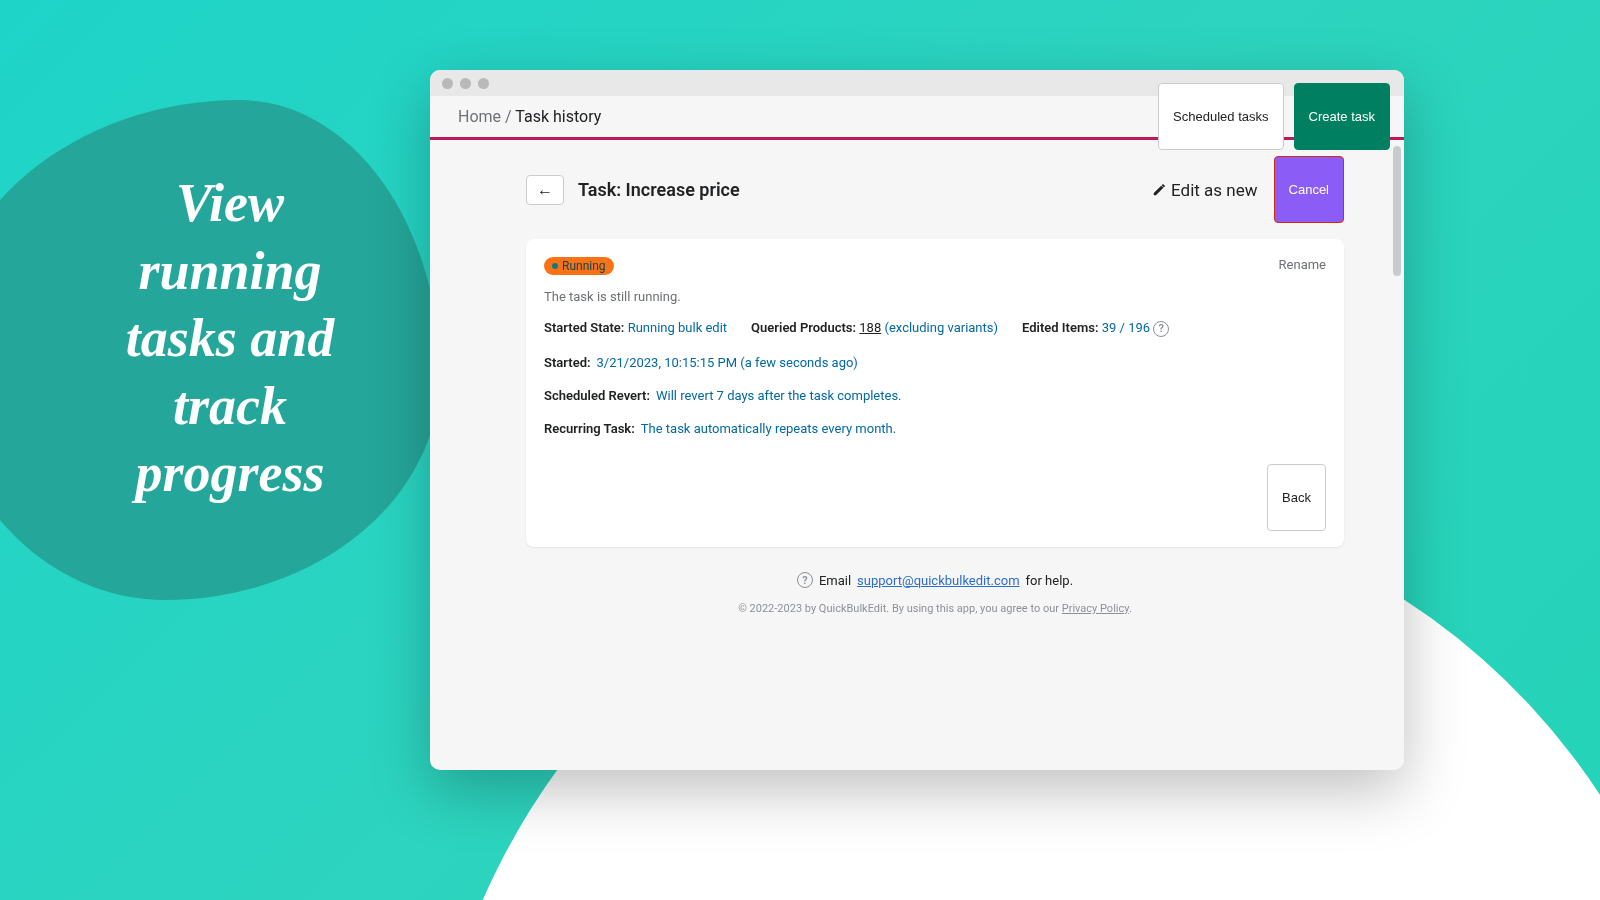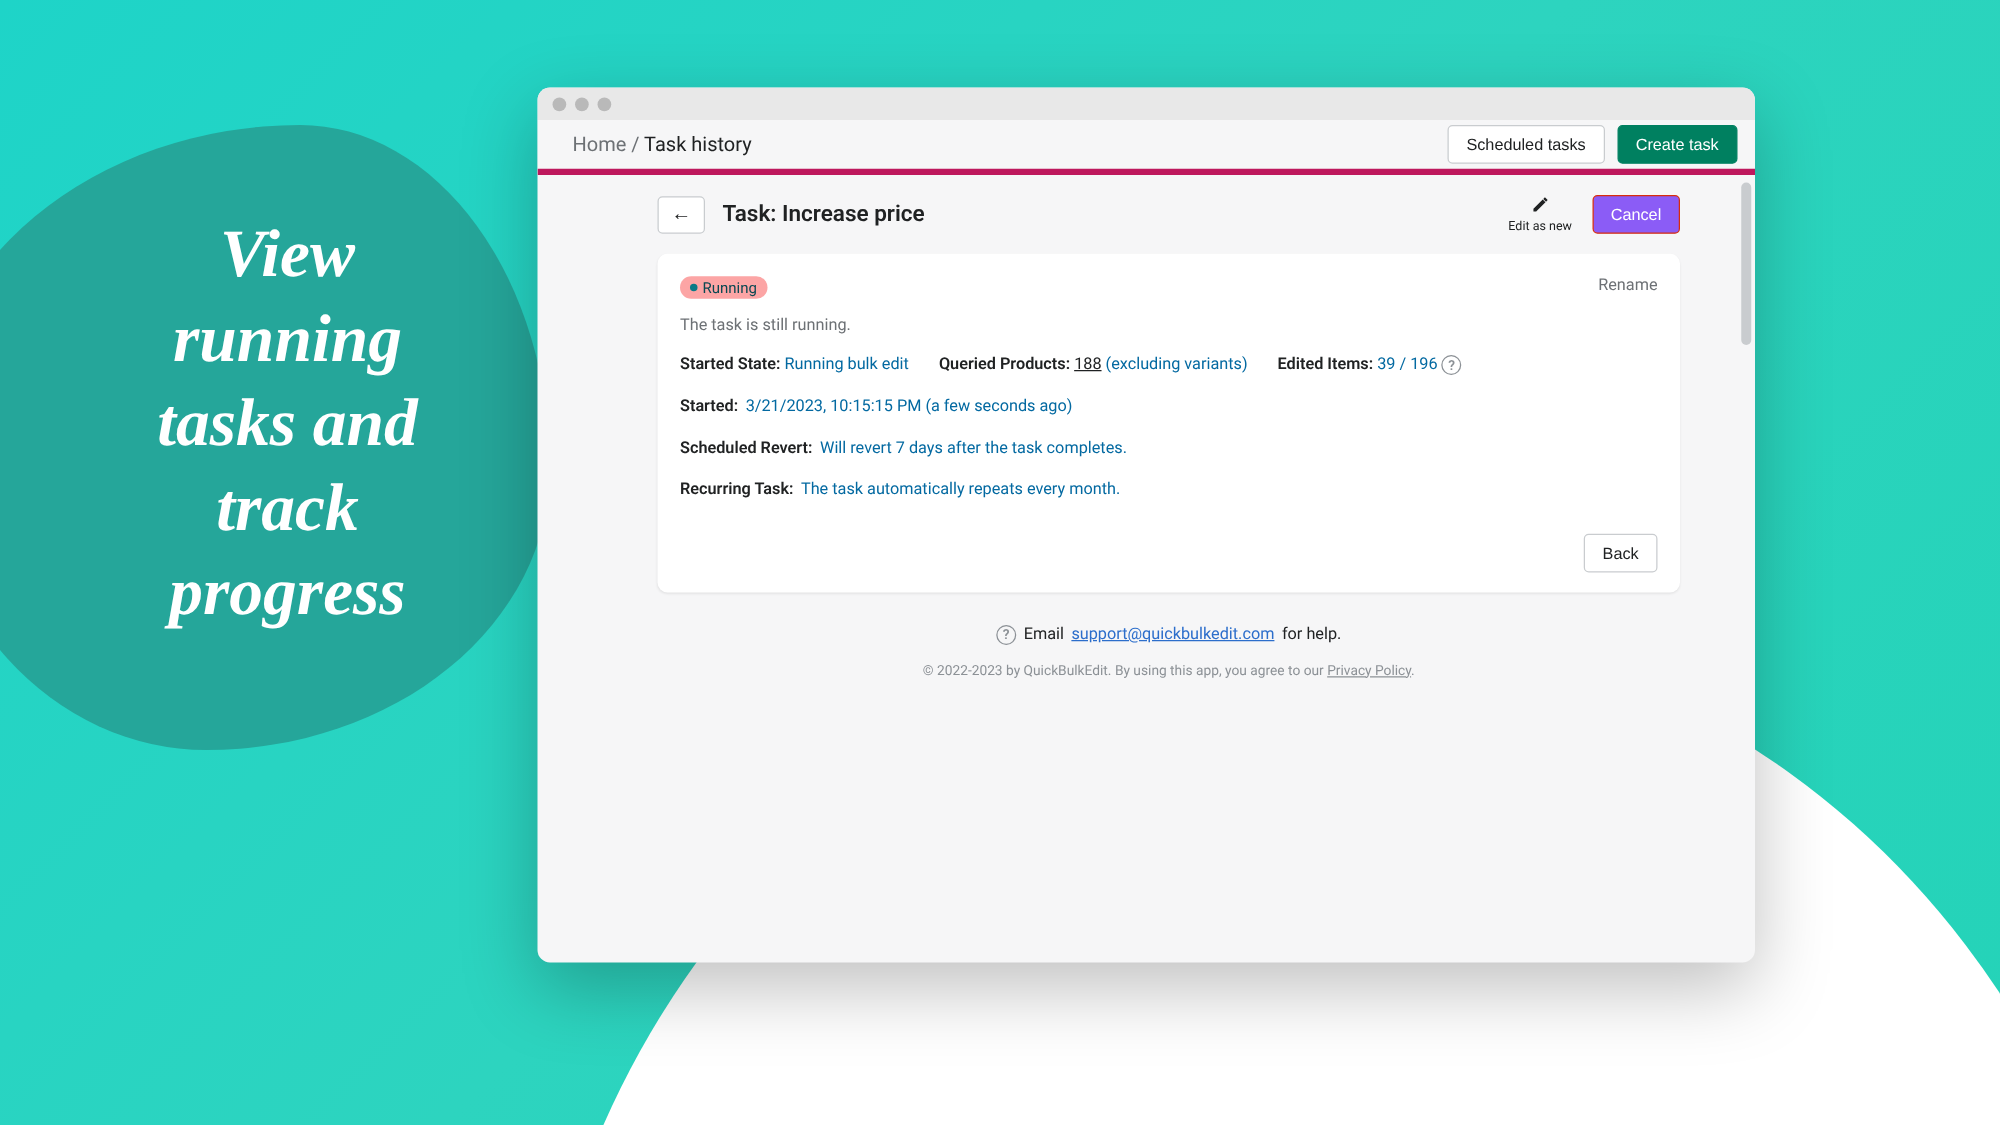--- a/index.html
+++ b/index.html
@@ -65,31 +65,31 @@
   padding-left: 12px;
   gap: 7px;
 }
 .dot { width: 11px; height: 11px; border-radius: 50%; background: #b9b9b9; }
 .hdr {
   height: 44px;
   display: flex;
   align-items: center;
   justify-content: space-between;
   padding: 0 14px 0 28px;
-  border-bottom: 5px solid #be185d;
+  border-bottom: 3px solid #be185d;
   background: #f6f6f7;
 }
 .crumbs { font-size: 16px; color: #6d7175; }
 .crumb-strong { color: #202223; }
 .hdr-actions { display: flex; gap: 10px; }
 .btn {
   border: 1px solid #c9cccf;
   background: #fff;
   border-radius: 4px;
-  padding: 7px 14px;
+  padding: 25px 14px;
   font-size: 13px;
   color: #202223;
   cursor: pointer;
 }
 .btn-primary { background: #008060; border-color: #008060; color: #fff; font-weight: 500; }
 .btn-danger { background: #8b5cf6; border-color: #d82c0d; color: #fff; font-weight: 500; }
 .btn-icon { padding: 6px 10px; font-size: 16px; line-height: 1; }
 .page {
   padding: 16px 60px 20px 96px;
   position: relative;
@@ -98,33 +98,33 @@
 }
 .page-head {
   display: flex;
   align-items: center;
   justify-content: space-between;
   margin-bottom: 16px;
 }
 .page-head-left { display: flex; align-items: center; gap: 14px; }
 .page-title { font-size: 18px; font-weight: 600; color: #202223; }
 .page-head-right { display: flex; align-items: center; gap: 16px; }
-.link-action { display: flex; align-items: center; gap: 5px; color: #202223; font-size: 10px; cursor: pointer; flex-direction: column; }
+.link-action { display: flex; align-items: center; gap: 5px; color: #202223; font-size: 17px; cursor: pointer; }
 .card {
   background: #fff;
   border-radius: 8px;
   box-shadow: 0 1px 2px rgba(0,0,0,0.08);
   padding: 18px 18px 16px;
 }
 .card-top { display: flex; justify-content: space-between; align-items: flex-start; }
 .badge {
   display: inline-flex;
   align-items: center;
   gap: 4px;
-  background: #fca5a5;
+  background: #f97316;
   color: #0a4852;
   font-size: 12px;
   padding: 2px 8px;
   border-radius: 10px;
 }
 .badge::before { content: ""; width: 6px; height: 6px; border-radius: 50%; background: #0a7a86; display: inline-block; }
 .rename { color: #6d7175; font-size: 13px; cursor: pointer; margin-left: 44px; }
 .status-line { color: #6d7175; font-size: 13px; margin-top: 14px; }
 .detail-row { display: flex; flex-wrap: wrap; gap: 24px; margin-top: 16px; font-size: 13px; color: #202223; }
 .detail-row b { font-weight: 600; }

